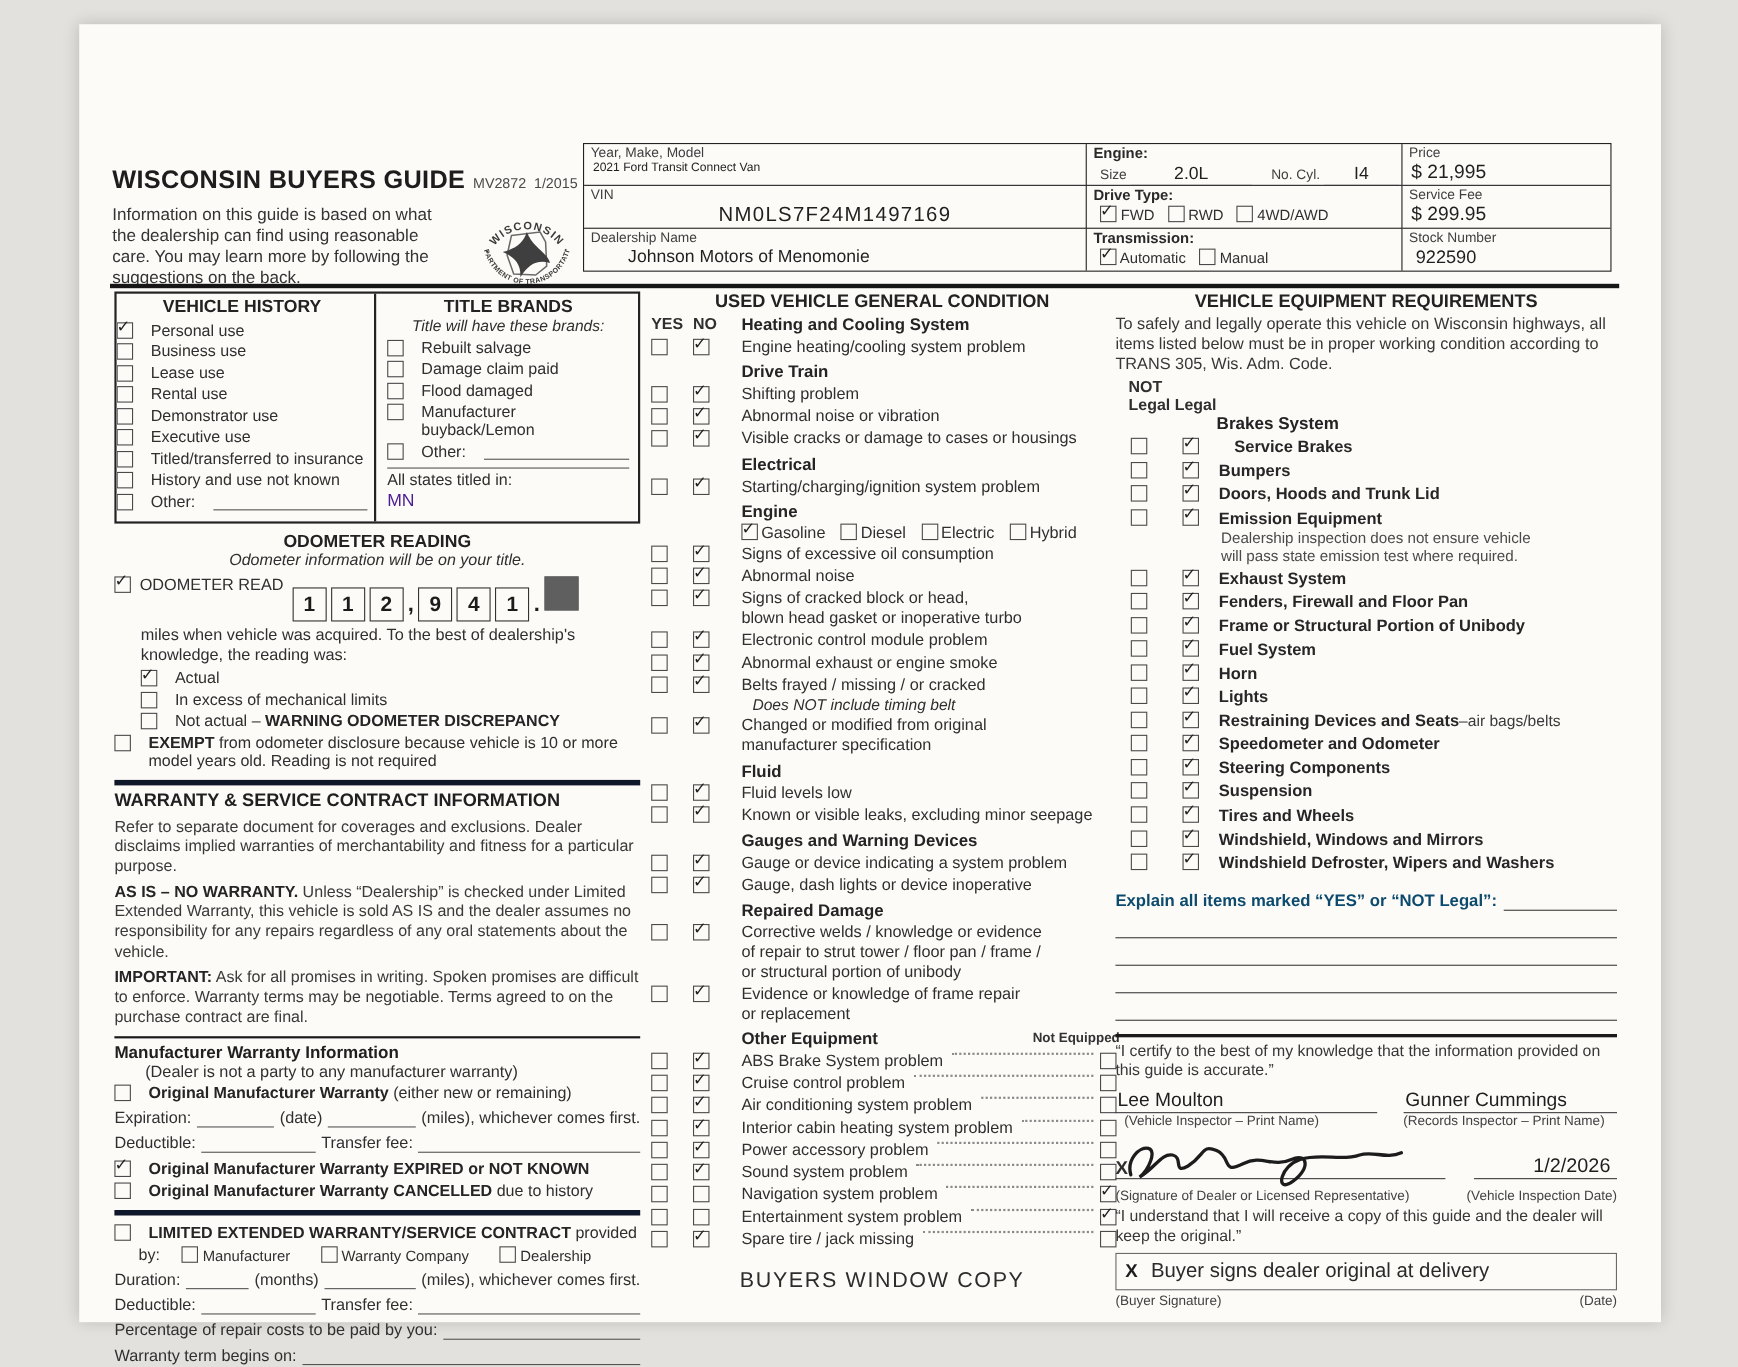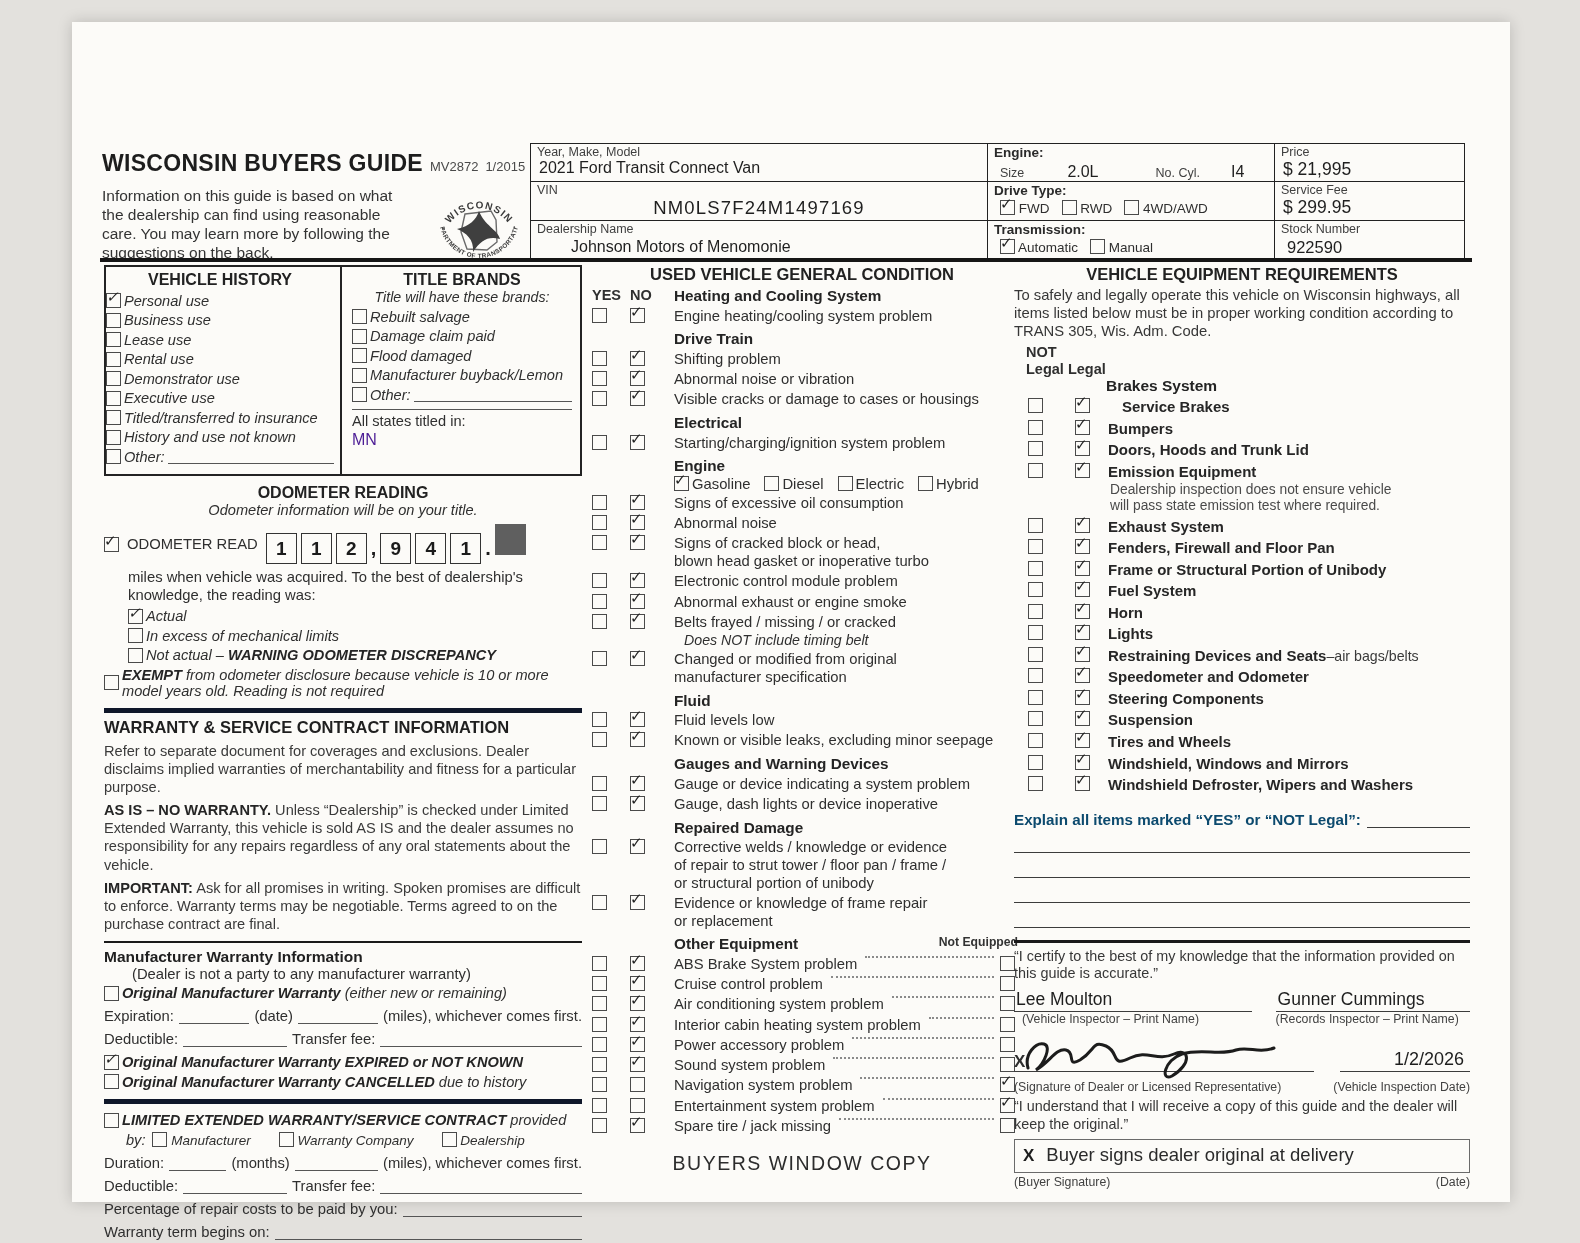--- a/index.html
+++ b/index.html
@@ -9,63 +9,63 @@
         background:#fcfbf8;box-shadow:0 0 14px rgba(0,0,0,.18);}
   .abs{position:absolute;}
 
   
   .hdr-left{left:30px;top:128px;width:428px;}
   .h1{font-size:23px;font-weight:bold;color:#1d1d1d;letter-spacing:.3px;}
   .formno{font-size:13px;color:#4a4a4a;margin-left:7px;}
   .intro{margin-top:10px;width:305px;font-size:15.5px;line-height:1.22;color:#333;}
   .logo{position:absolute;left:325px;top:30px;}
 
-  .hdr-table{left:458px;top:121px;width:933px;height:115px;display:grid;
+  .hdr-table{left:458px;top:108px;width:933px;height:115px;display:grid;
              grid-template-columns:457px 287px 189px;grid-template-rows:38.3px 38.3px 38.3px;
              border:1.6px solid #222;font-size:12.5px;}
   .cell{border-right:1.6px solid #222;border-bottom:1.6px solid #222;padding:1px 6px;position:relative;overflow:hidden;}
   .cell:nth-child(3n){border-right:none;}
   .cell:nth-child(n+7){border-bottom:none;}
   .cell .flab{font-size:12.5px;color:#3f3f3f;}
   .cell .blab{font-size:13.5px;font-weight:bold;color:#2a2a2a;}
   .typed{color:#1f1f1f;}
-  .ymm-val{font-size:16px;margin:0 0 0 2px;}
+  .ymm-val{font-size:11px;margin:0 0 0 2px;}
   .vin-val{font-size:18.5px;text-align:center;letter-spacing:1.2px;margin-top:0px;}
   .deal-val{font-size:16px;margin:2px 0 0 34px;}
   .eng-line{font-size:13px;margin:3px 0 0 6px;white-space:nowrap;}
   .vul{display:inline-block;border-bottom:1px solid #555;text-align:center;font-size:16px;}
   .opt{display:inline-block;margin-right:12px;font-size:13.5px;white-space:nowrap;}
   .money{font-size:17.5px;margin:0 0 0 2px;}
   .stock{font-size:16.5px;margin:2px 0 0 6px;}
 
   .rule-main{left:28px;top:236px;width:1372px;height:3.5px;background:#161616;}
 
   
   .cb{display:inline-block;width:13px;height:13px;border:1.6px solid #4a4a4a;
       position:relative;vertical-align:-2px;background:#fcfbf8;flex:none;}
   .cb.checked::after{content:"✓";position:absolute;left:-1px;top:-6px;font-size:15px;color:#1f1f1f;}
   .blank{display:inline-block;border-bottom:1.2px solid #555;height:14px;}
   .flex1{flex:1;}
-  .chkrow{display:flex;gap:3px;margin:3.5px 0;align-items:center;font-size:14.6px;font-style:italic;}
+  .chkrow{display:flex;gap:16px;margin:3.5px 0;align-items:flex-start;font-size:14.6px;}
   b,.b{color:#252525;}
 
   
   .col-left{left:32px;top:243px;width:478px;font-size:14.8px;}
   .hist-box{border:2px solid #232323;display:grid;grid-template-columns:234px 240px;}
   .hist-l{padding:4px 6px 6px 0;}
   .hist-r{border-left:2px solid #232323;padding:4px 8px 6px 10px;}
   .box-h{font-size:16px;font-weight:bold;text-align:center;color:#222;}
   .tb-sub{font-size:14.2px;font-style:italic;text-align:center;margin-bottom:2px;}
   .states-line{border-top:1px solid #555;margin-top:6px;padding-top:3px;font-size:14.6px;}
   .mn{font-size:16px;color:#4c1d95;margin-top:2px;}
 
   .odo{margin-top:8px;}
   .odo-h{text-align:center;font-weight:bold;font-size:16px;color:#222;}
   .odo-sub{text-align:center;font-style:italic;font-size:14.6px;}
-  .odo-read{display:flex;align-items:center;gap:8px;margin-top:6px;}
+  .odo-read{display:flex;gap:8px;margin-top:6px;}
   .digit{display:inline-block;width:29px;height:29px;border:1.7px solid #333;
          font-size:19px;font-weight:bold;text-align:center;line-height:29px;color:#1b1b1b;margin-right:4px;}
   .digit.filled{background:#5f5f5f;border-color:#5f5f5f;}
   .dsep{font-size:20px;font-weight:bold;margin-right:4px;color:#1b1b1b;}
   .odo-text{margin:4px 0 2px 24px;line-height:1.25;}
   .odo-opts{margin-left:24px;}
   .sec-rule{border-top:5px solid #0f172a;margin-top:9px;padding-top:5px;}
   .thin-rule{border-top:2.2px solid #1a1a1a;margin-top:8px;padding-top:5px;}
   .w-h{font-size:16.5px;font-weight:bold;color:#1f1f1f;}
   .w-p{margin-top:5px;line-height:1.24;color:#3a3a3a;font-size:14.6px;}

